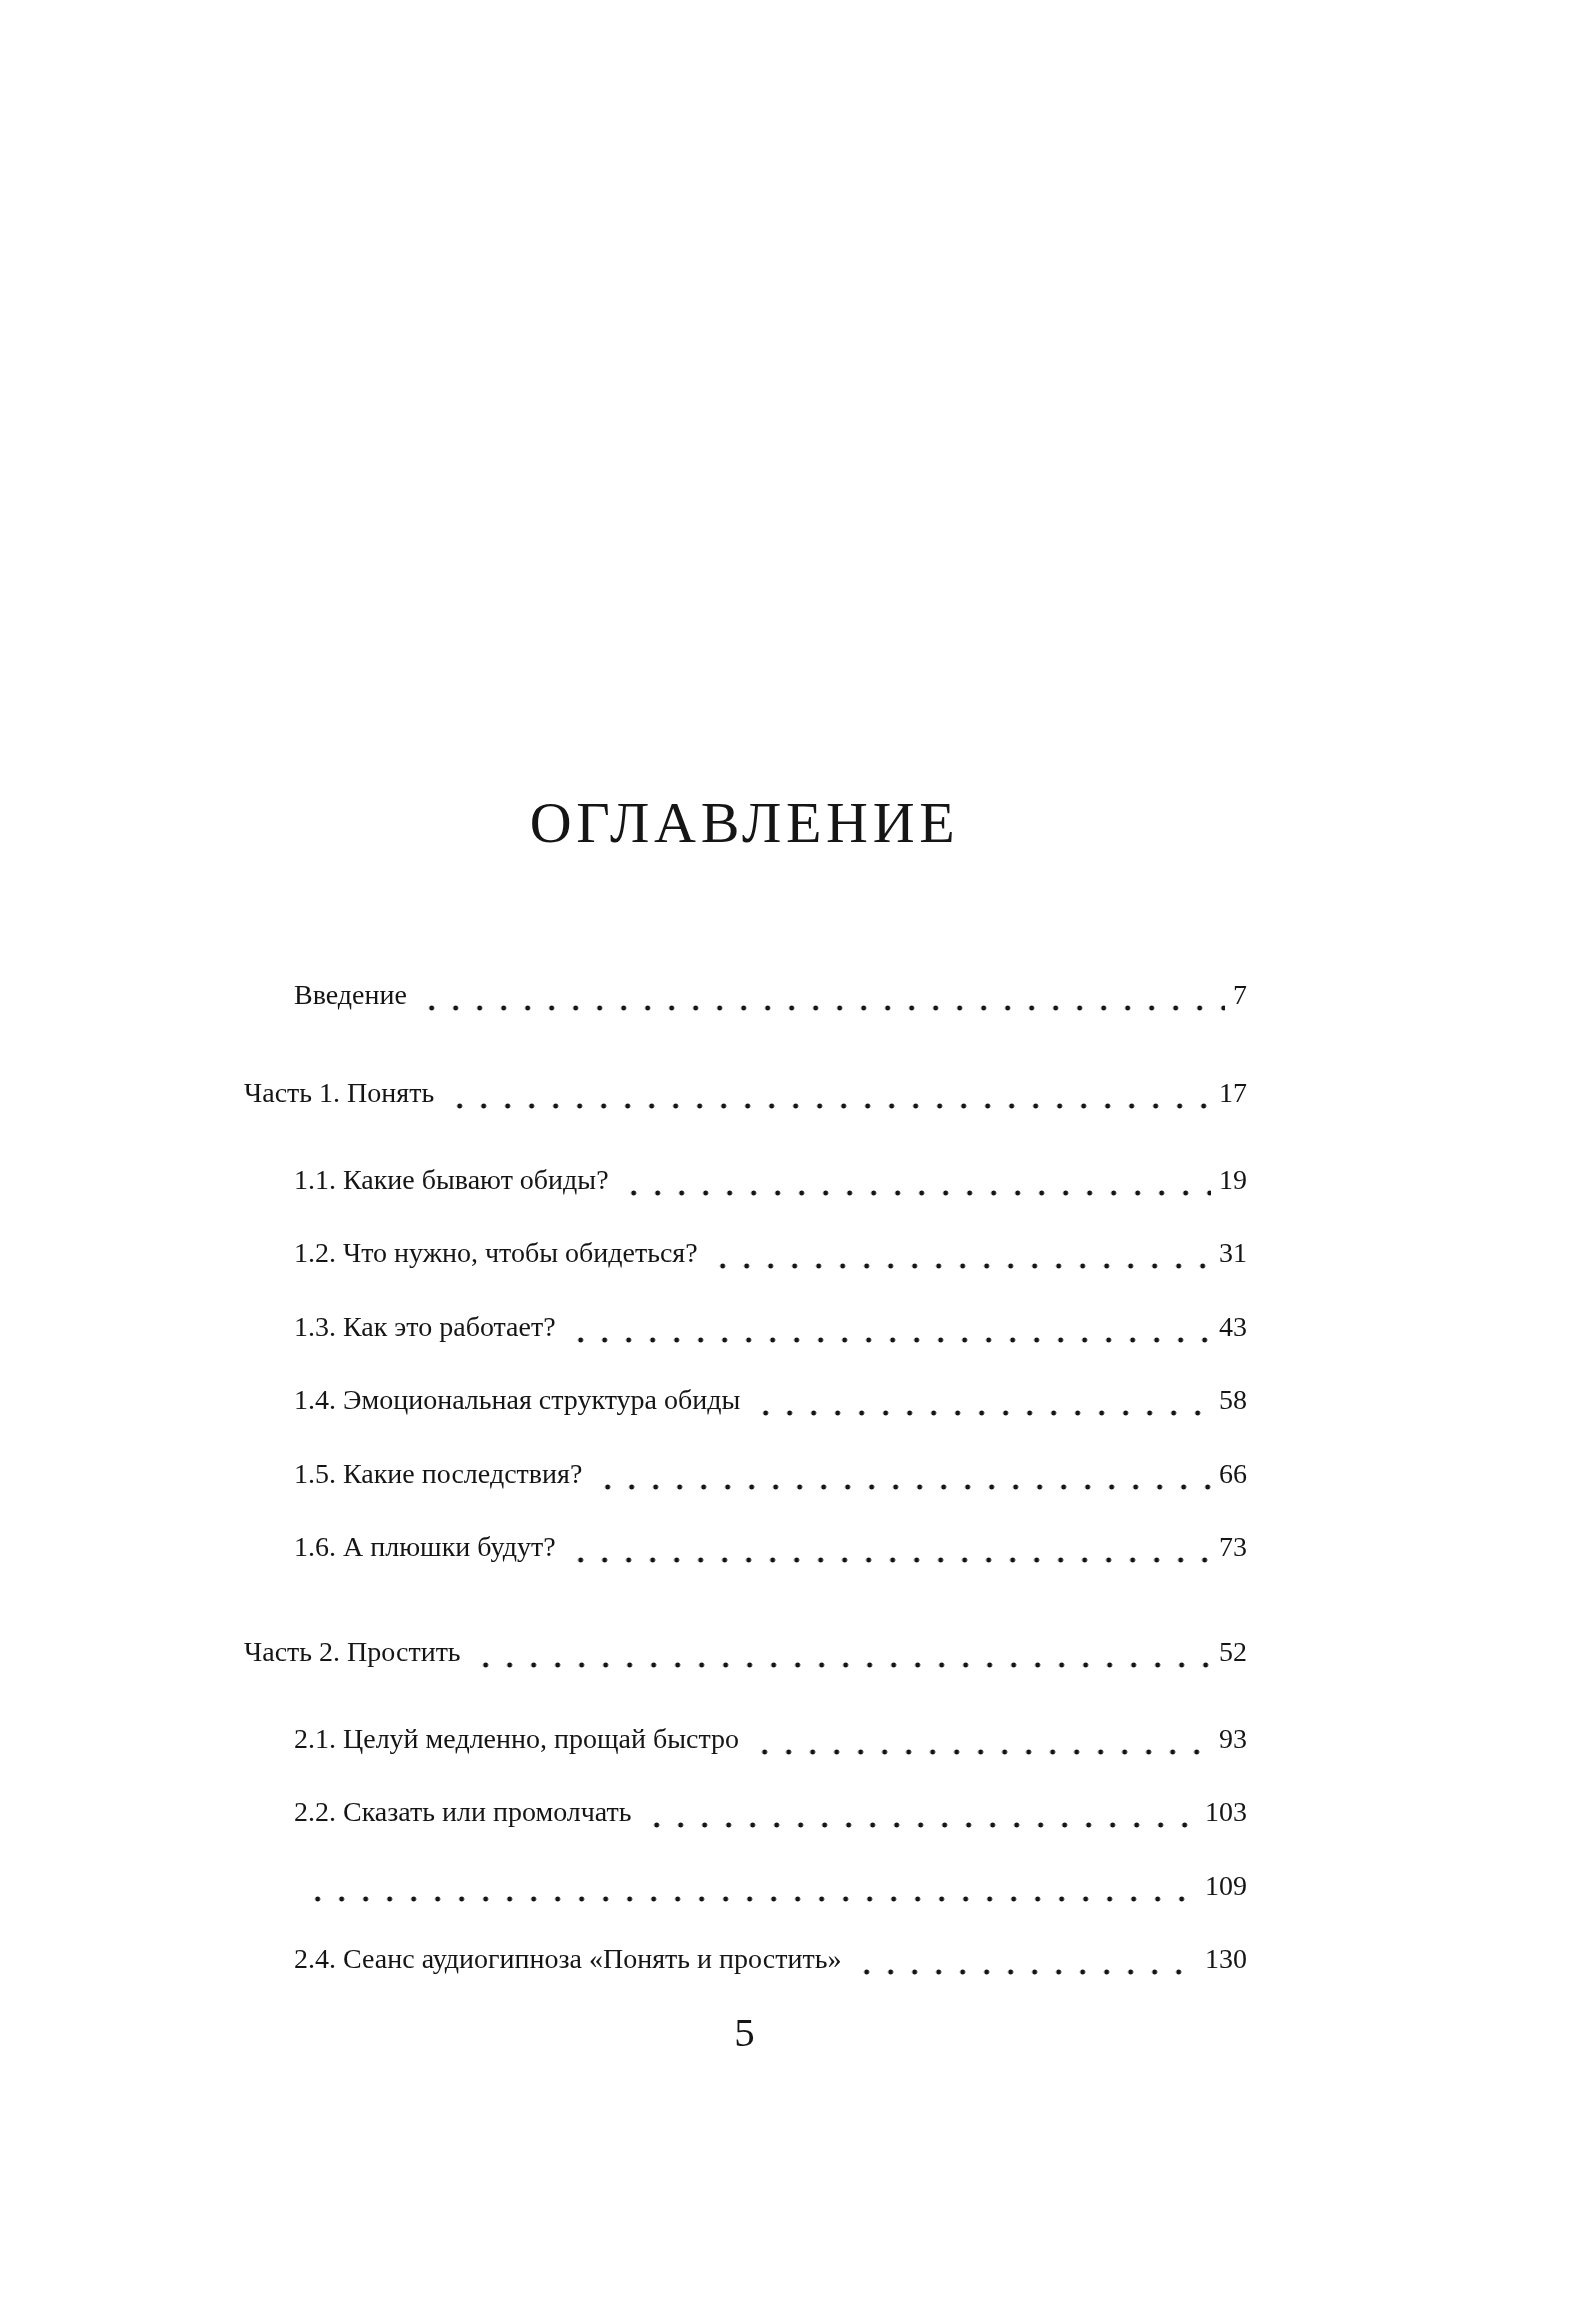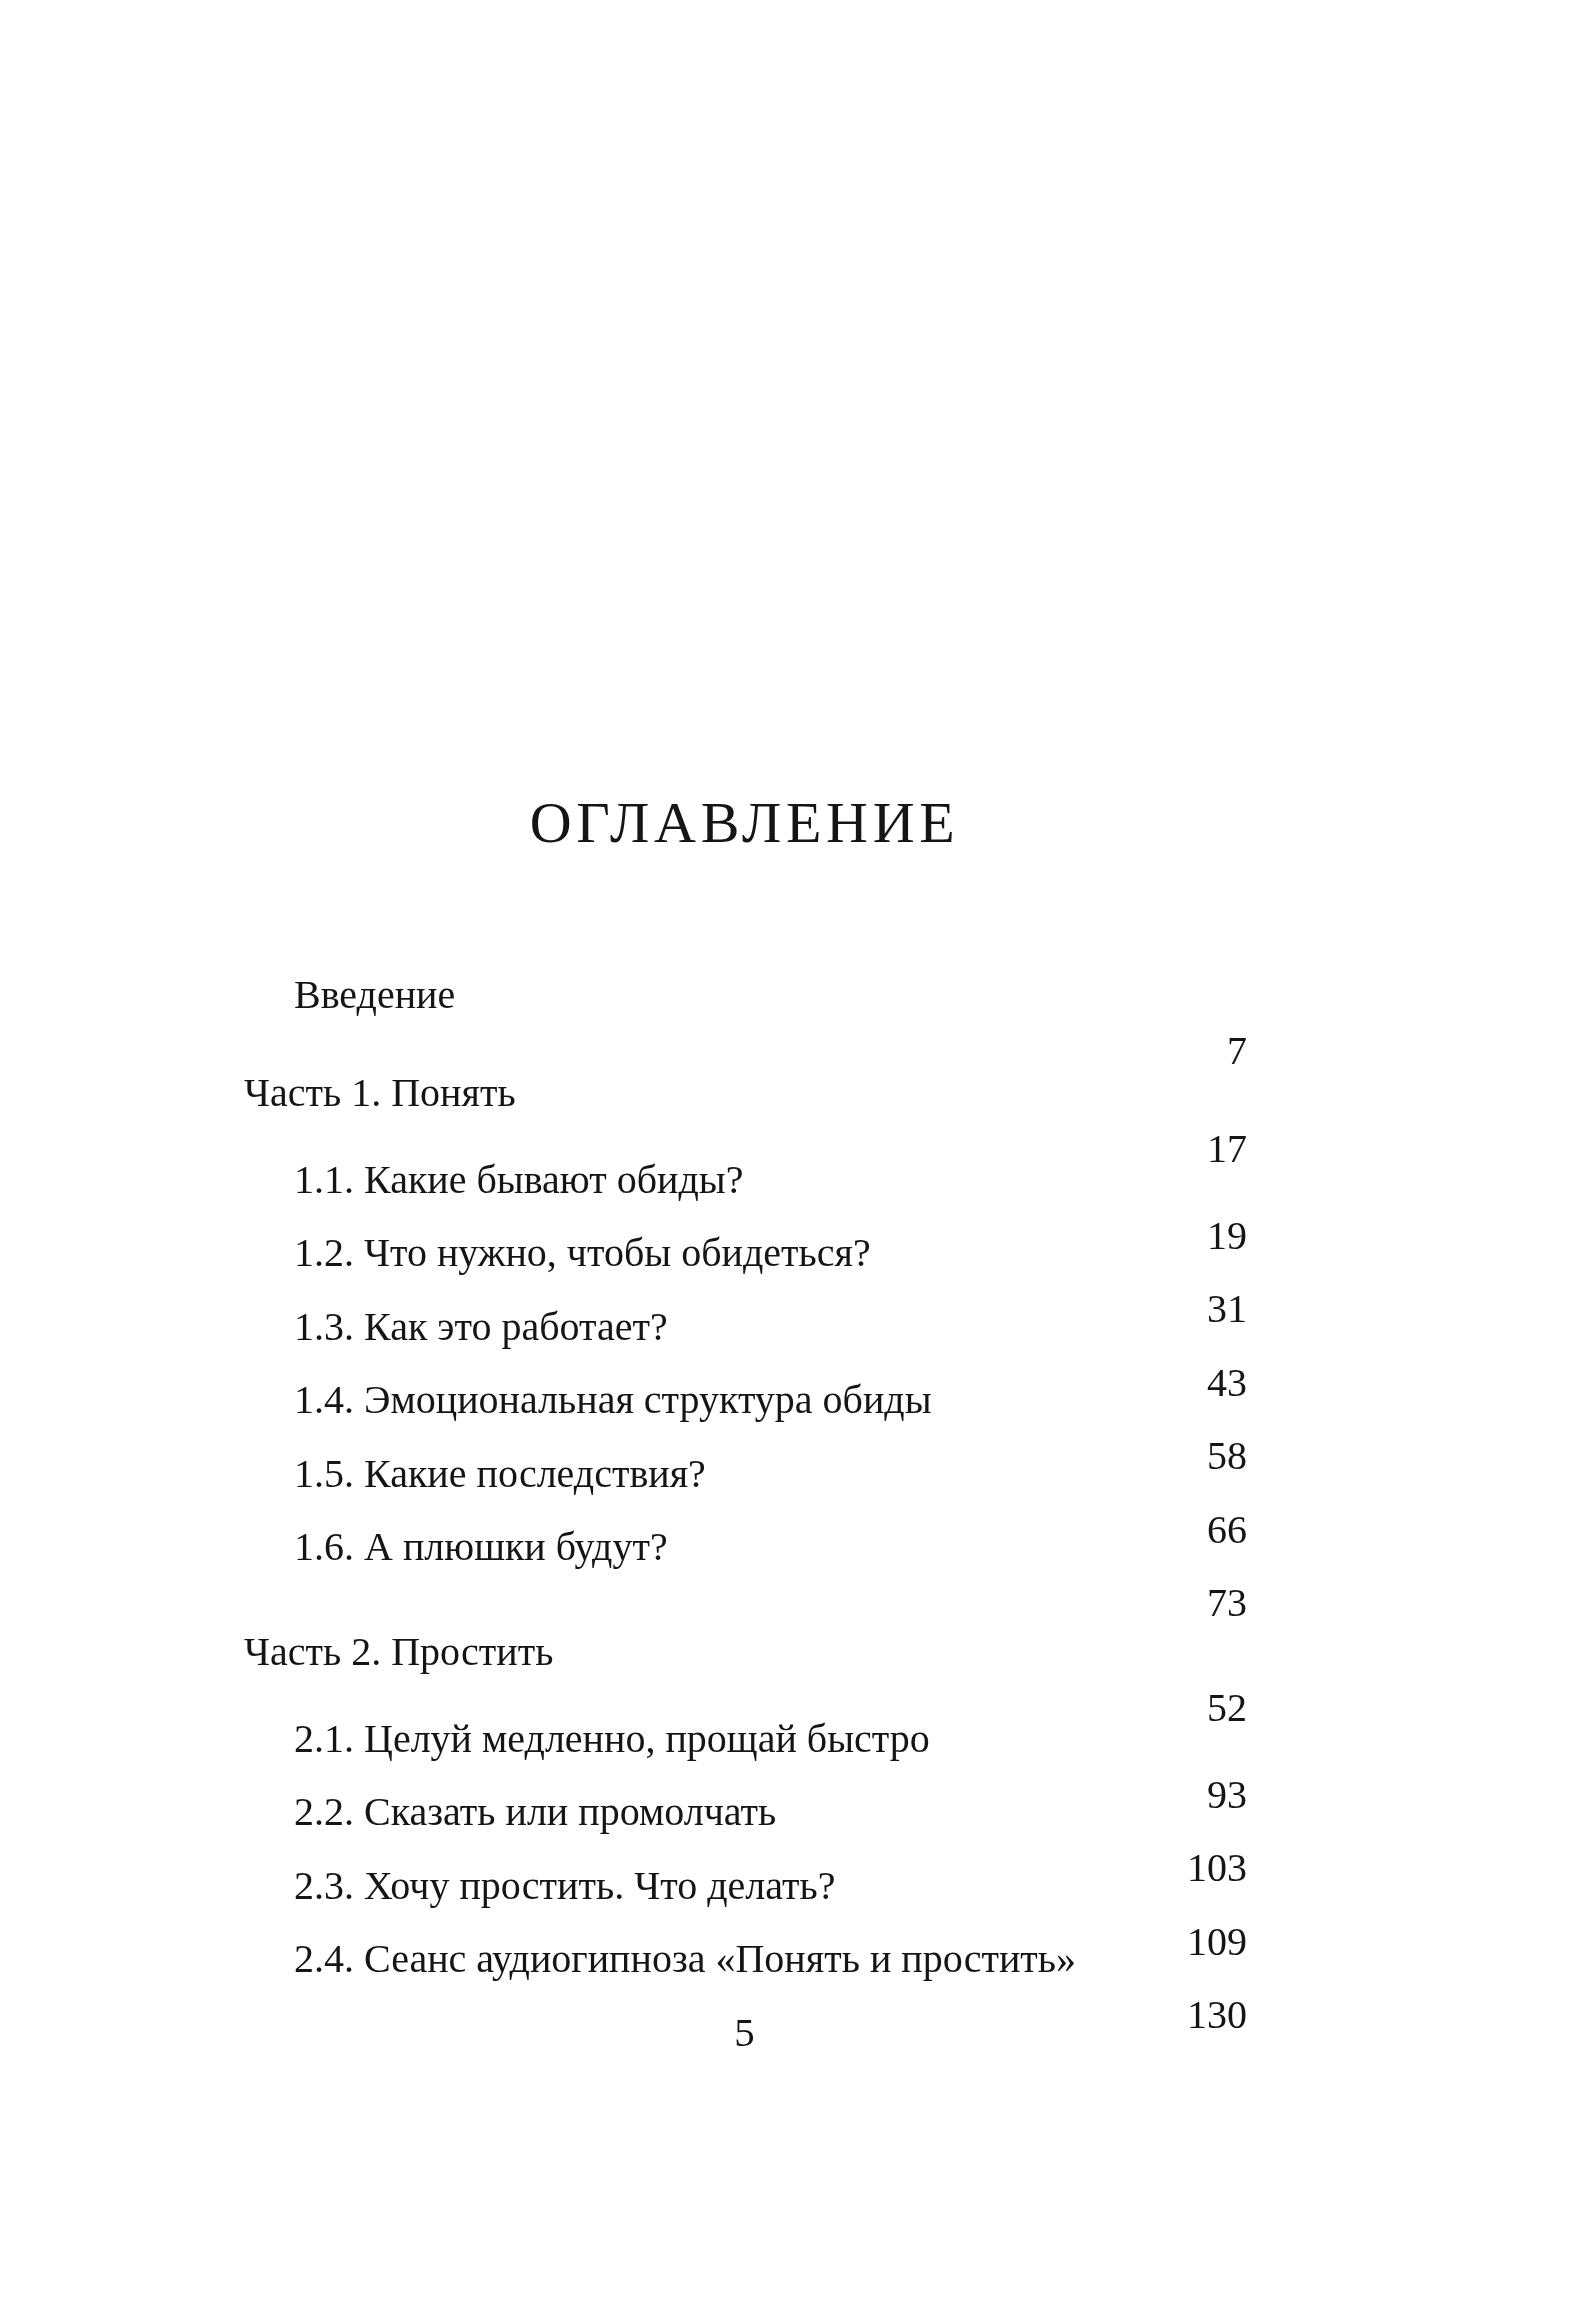--- a/index.html
+++ b/index.html
@@ -30,24 +30,23 @@
     line-height: 65px;
     text-align: center;
     margin-bottom: 113px;
     white-space: nowrap;
   }
   .toc { width: 100%; }
   .row {
     display: flex;
     align-items: stretch;
     height: 52px;
-    font-size: 40px;
+    font-size: 28px;
     line-height: 52px;
     white-space: nowrap;
-    flex-direction: column;
   }
   .row.section, .row.intro { padding-left: 50px; }
   .row.section { margin-top: 21.4px; justify-content: space-between; }
   .row.part { margin-top: 46px; }
   .row.part.part-2 { margin-top: 53px; }
   .row.after-part { margin-top: 35px; }
   .label { flex: 0 0 auto; }
   .leader {
     flex: 1 1 auto;
     min-width: 9.3px;
@@ -121,21 +120,20 @@
     <span class="label">2.1. Целуй медленно, прощай быстро</span>
     <span class="leader"></span>
     <span class="pnum">93</span>
   </div>
       <div class="row section">
     <span class="label">2.2. Сказать или промолчать</span>
     <span class="leader"></span>
     <span class="pnum">103</span>
   </div>
       <div class="row section">
-    <span class="label">2.3. Хочу простить. Что делать?</span>
     <span class="leader"></span>
     <span class="pnum">109</span>
   </div>
       <div class="row section">
     <span class="label">2.4. Сеанс аудиогипноза «Понять и простить»</span>
     <span class="leader"></span>
     <span class="pnum">130</span>
   </div>
     </div>
   <div class="footer">5</div>

